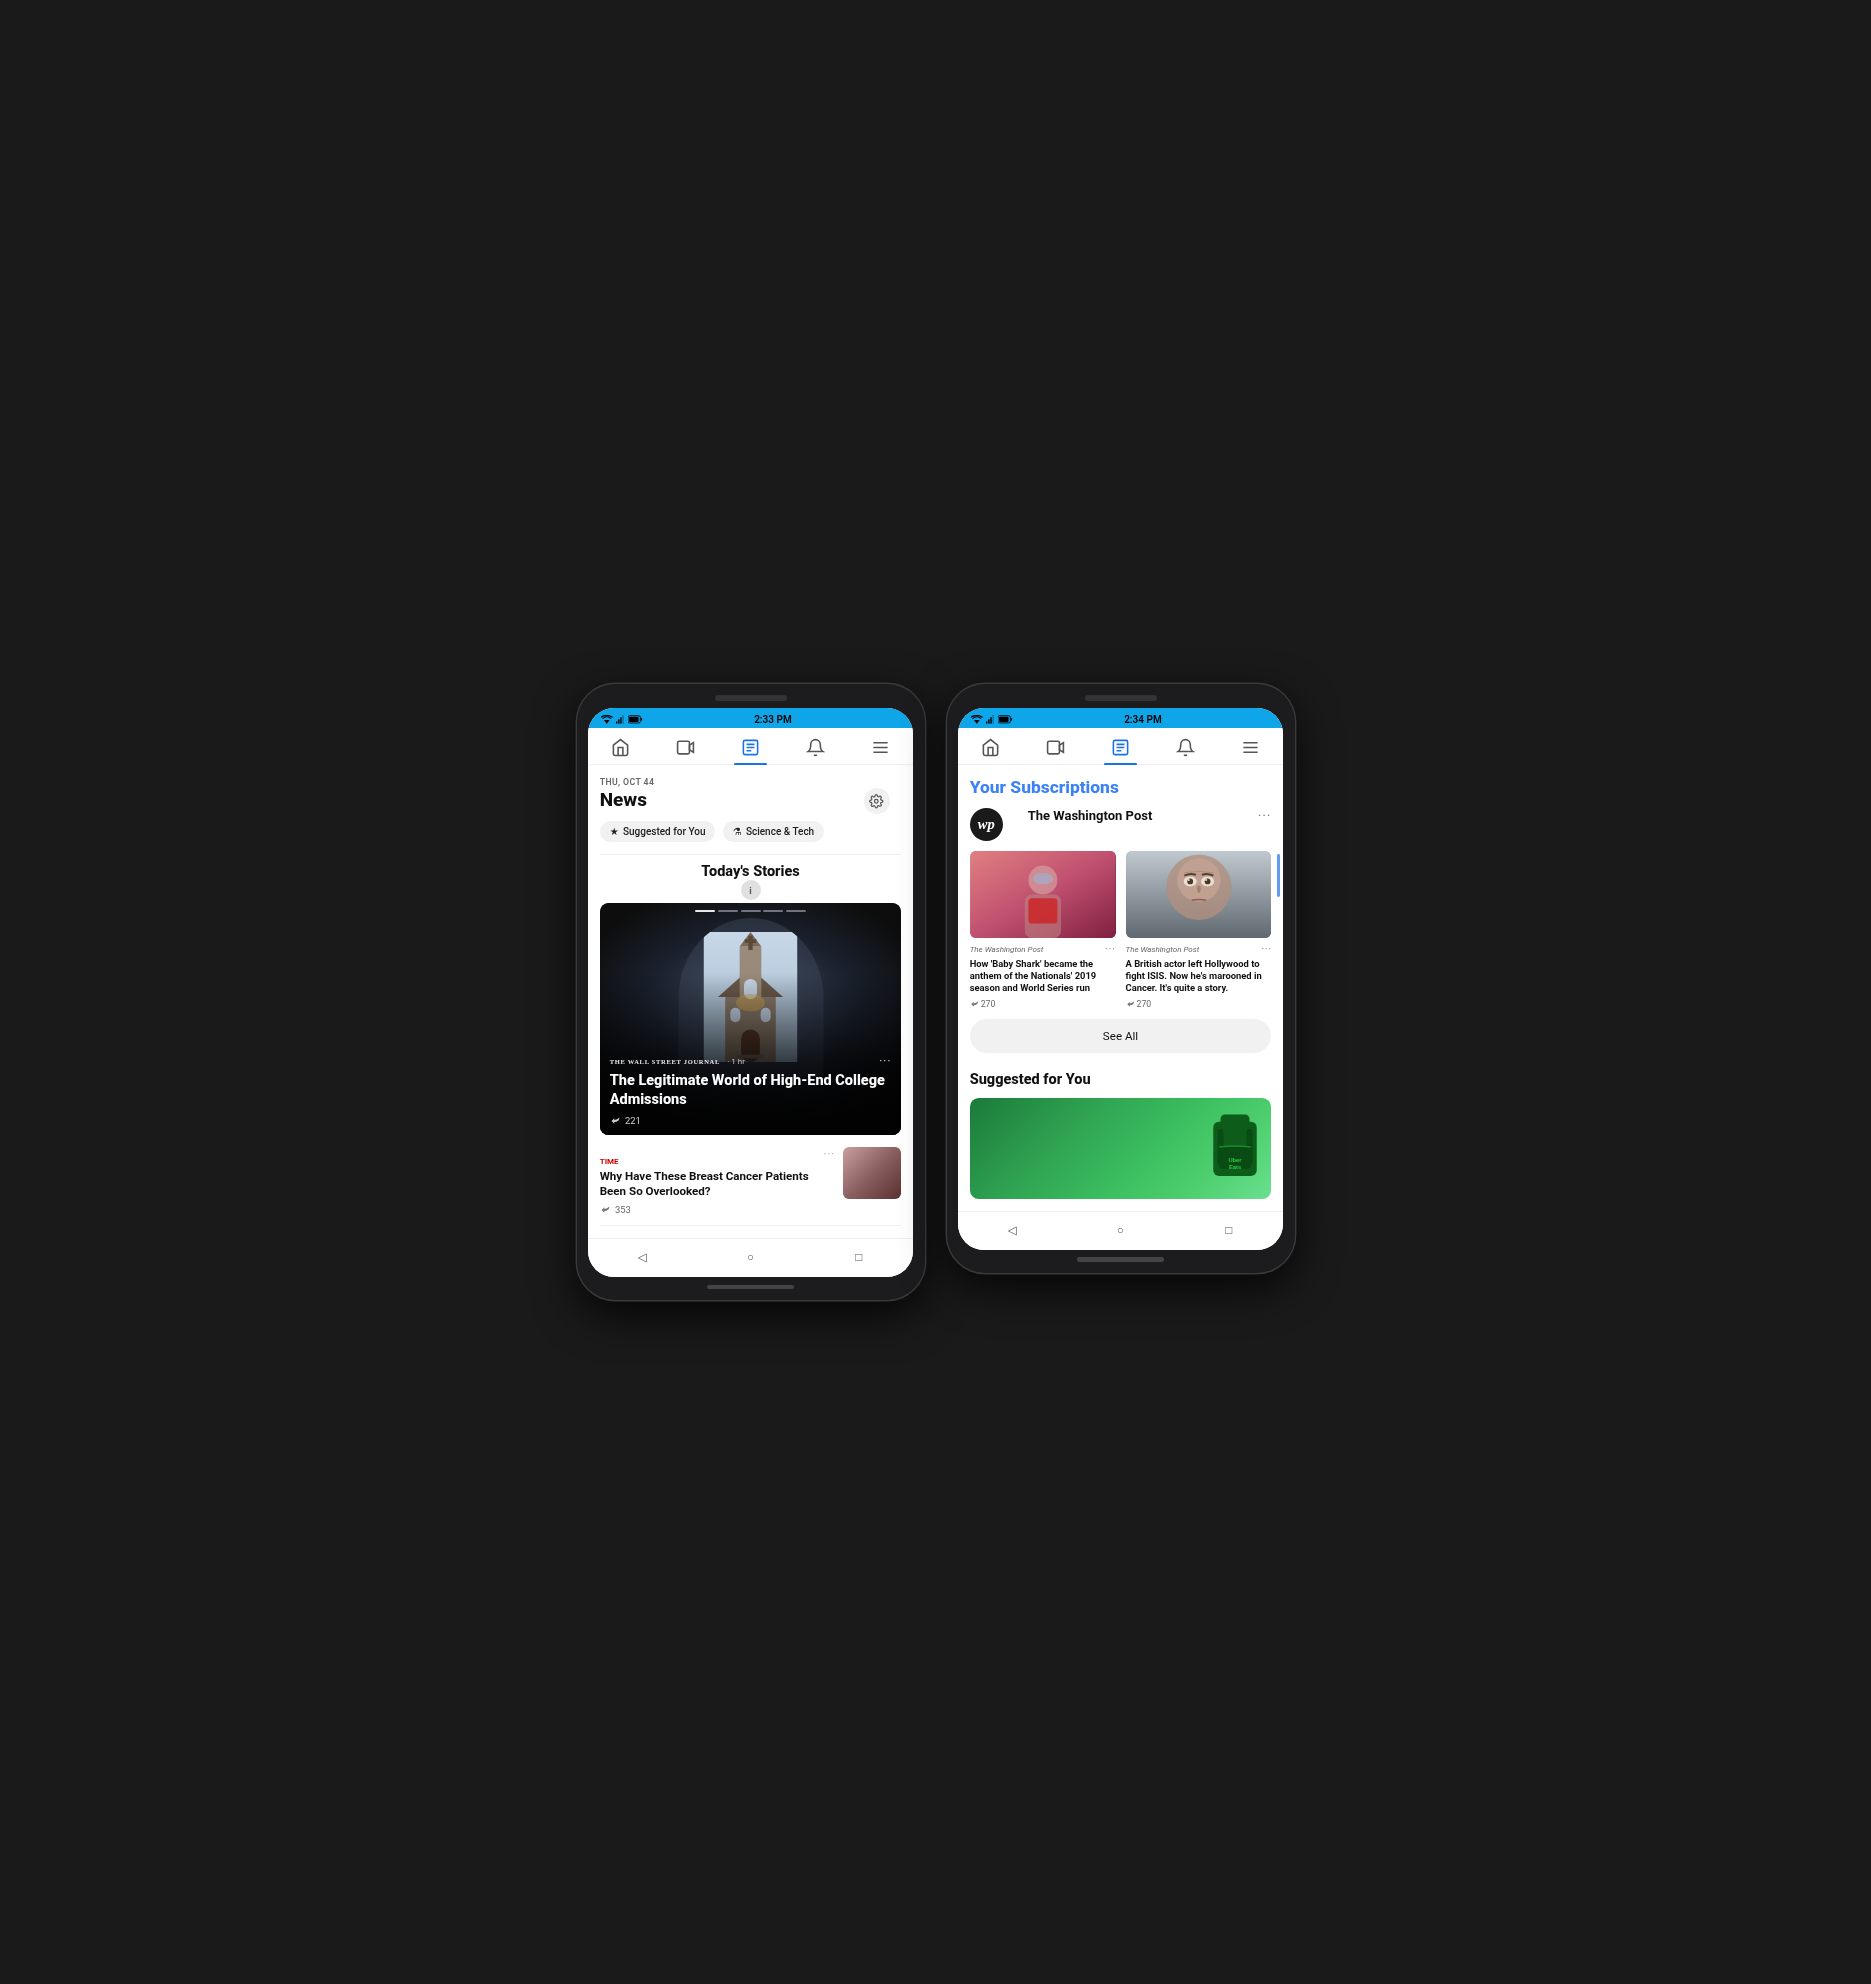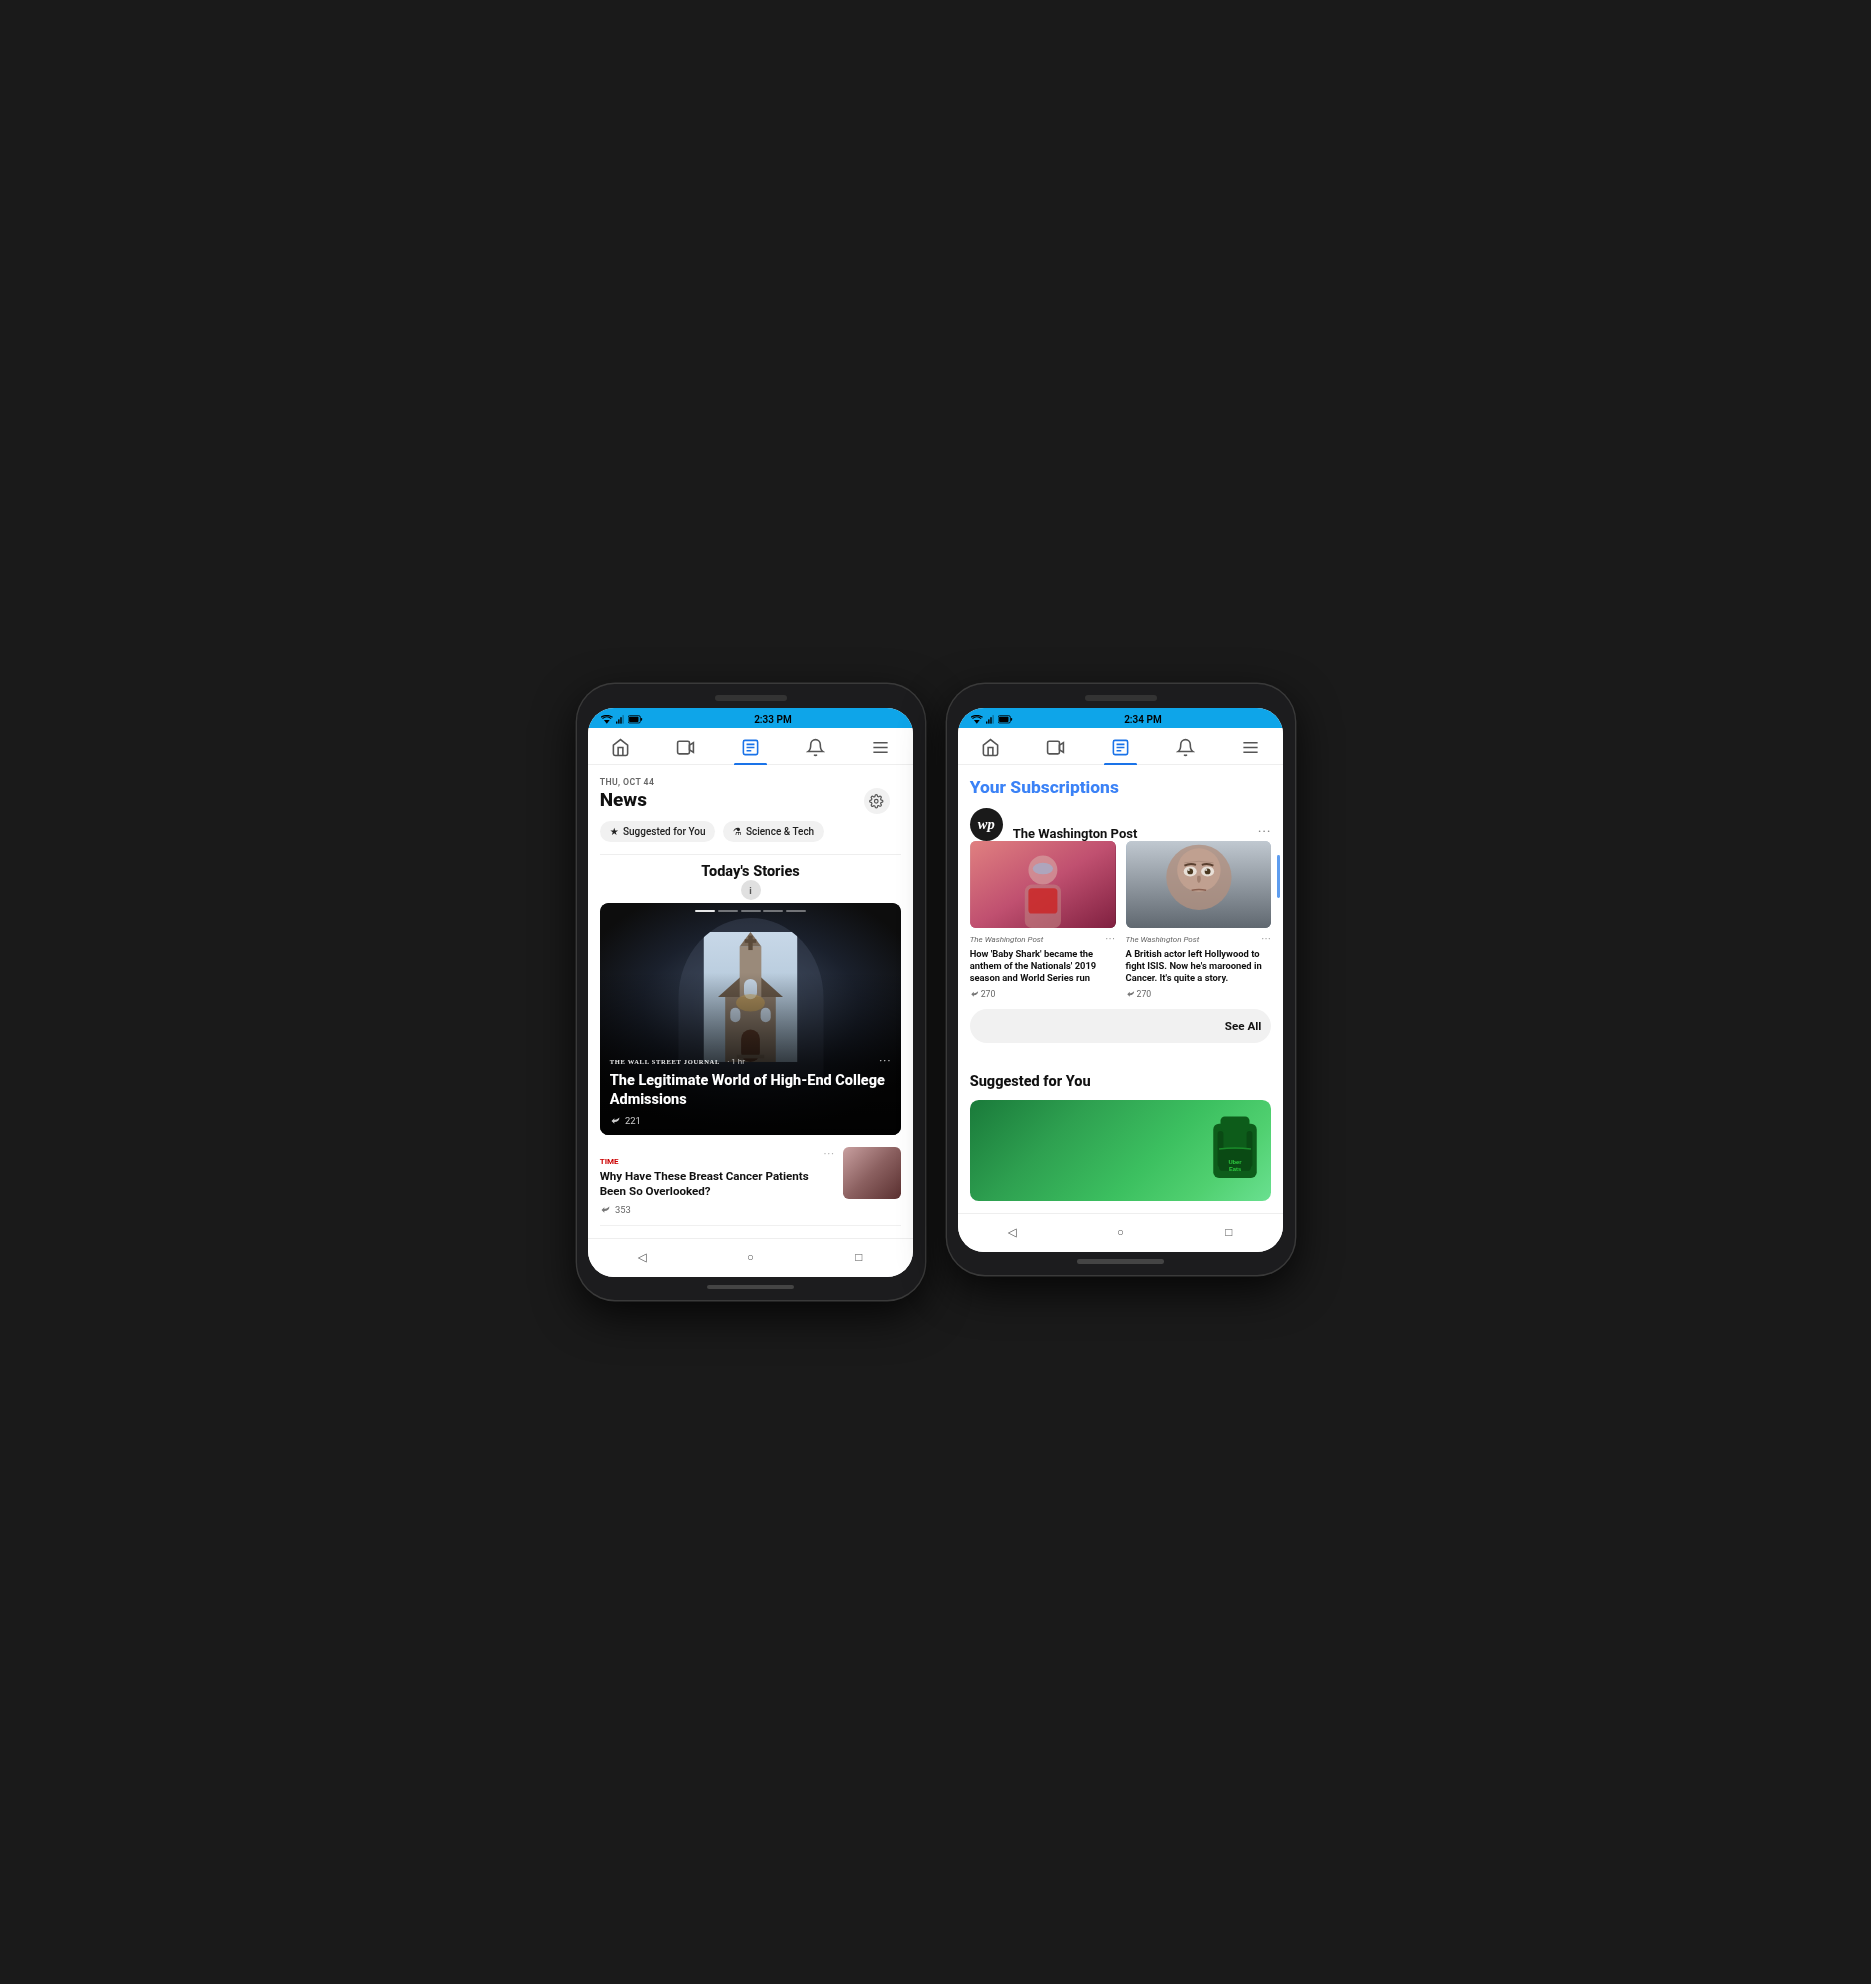--- a/index.html
+++ b/index.html
@@ -353,22 +353,23 @@
 
     
     .subscriptions-title {
       font-size: 17.4px;
       font-weight: 800;
       color: #3b82f6;
       margin-bottom: 11.6px;
     }
     .publisher-row {
       display: flex;
-      align-items: flex-end;
-      gap: 10px;
+      align-items: flex-start;
+      gap: 25px;
+      margin-bottom: 10px;
     }
     .publisher-logo {
       width: 33px;
       height: 33px;
       border-radius: 50%;
       background: #1a1a1a;
       display: flex;
       align-items: center;
       justify-content: center;
       color: #fff;
@@ -437,26 +438,26 @@
       align-items: center;
       gap: 1px;
       font-size: 8.7px;
       color: #666;
     }
     .see-all-btn {
       width: 100%;
       padding: 10px;
       background: #f1f1f1;
       border-radius: 22px;
-      text-align: right;
+      text-align: center;
       font-size: 11.6px;
-      font-weight: 700;
+      font-weight: 400;
       color: #111;
       cursor: pointer;
-      margin-bottom: 30px;
+      margin-bottom: 18px;
     }
     .suggested-section .section-label {
       margin-bottom: 10px;
     }
     .suggested-image {
       width: 100%;
       height: 101px;
       border-radius: 8.7px;
       background: linear-gradient(135deg, #1a7a3a 0%, #2ea050 30%, #3cc060 60%, #50d070 80%, #6ae090 100%);
       position: relative;

